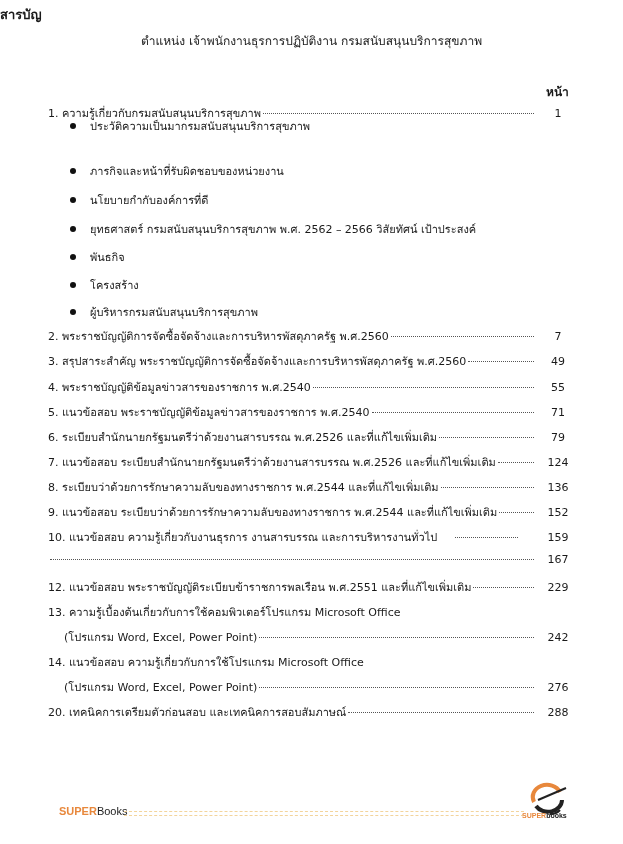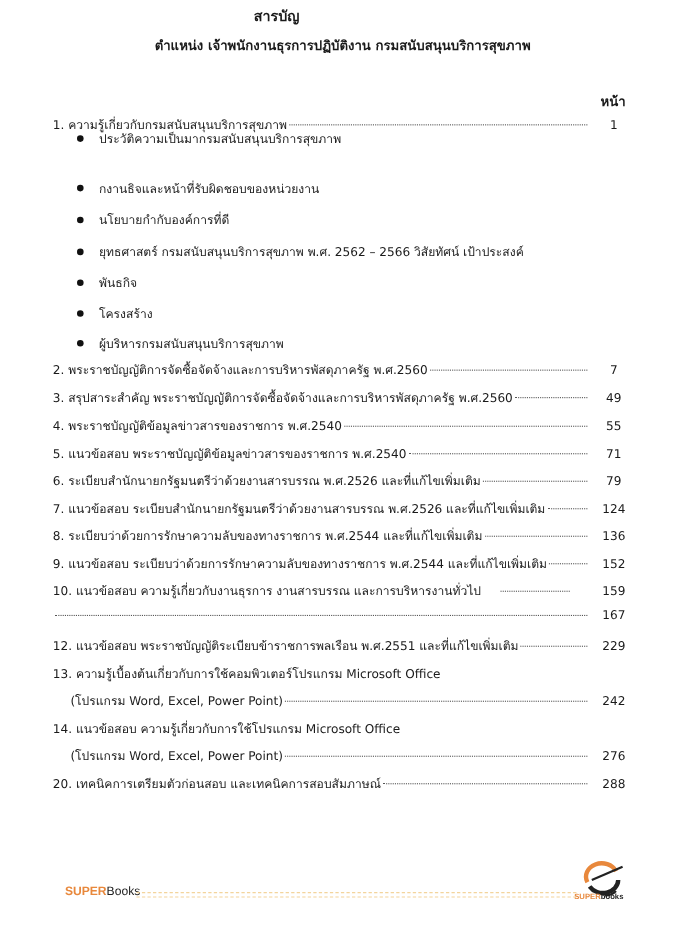--- a/index.html
+++ b/index.html
@@ -13,32 +13,31 @@
       position: relative;
       overflow: hidden;
       font-family: "DejaVu Sans", "Liberation Sans", sans-serif;
       color: #1a1a1a;
     }
     .page-title {
       position: absolute;
       left: 0;
       width: 503px;
       top: 4px;
-      text-align: center;
       font-size: 13px;
       font-weight: bold;
     }
     .page-subtitle {
       position: absolute;
       left: 0;
       width: 623px;
       top: 31px;
       text-align: center;
       font-size: 12px;
-      font-weight: bold;
+      font-weight: normal;
     }
     .page-col-header {
       position: absolute;
       top: 82px;
       left: 546px;
       font-size: 12px;
       font-weight: bold;
     }
     .toc {
       position: absolute;
@@ -148,21 +147,21 @@
     <span class="leader"></span>
     <span class="pg">1</span>
   </div>
 
   <div class="bullet-row" style="top:12px;">
     <span class="bullet-dot"></span>
     <span>ประวัติความเป็นมากรมสนับสนุนบริการสุขภาพ</span>
   </div>
   <div class="bullet-row" style="top:57px;">
     <span class="bullet-dot"></span>
-    <span>กงานธิจและหน้าที่รับผิดชอบของหน่วยงาน</span>
+    <span>ภารกิจและหน้าที่รับผิดชอบของหน่วยงาน</span>
   </div>
   <div class="bullet-row" style="top:86px;">
     <span class="bullet-dot"></span>
     <span>นโยบายกำกับองค์การที่ดี</span>
   </div>
   <div class="bullet-row" style="top:115px;">
     <span class="bullet-dot"></span>
     <span>ยุทธศาสตร์ กรมสนับสนุนบริการสุขภาพ พ.ศ. 2562 – 2566 วิสัยทัศน์ เป้าประสงค์</span>
   </div>
   <div class="bullet-row" style="top:143px;text-align:center;">

